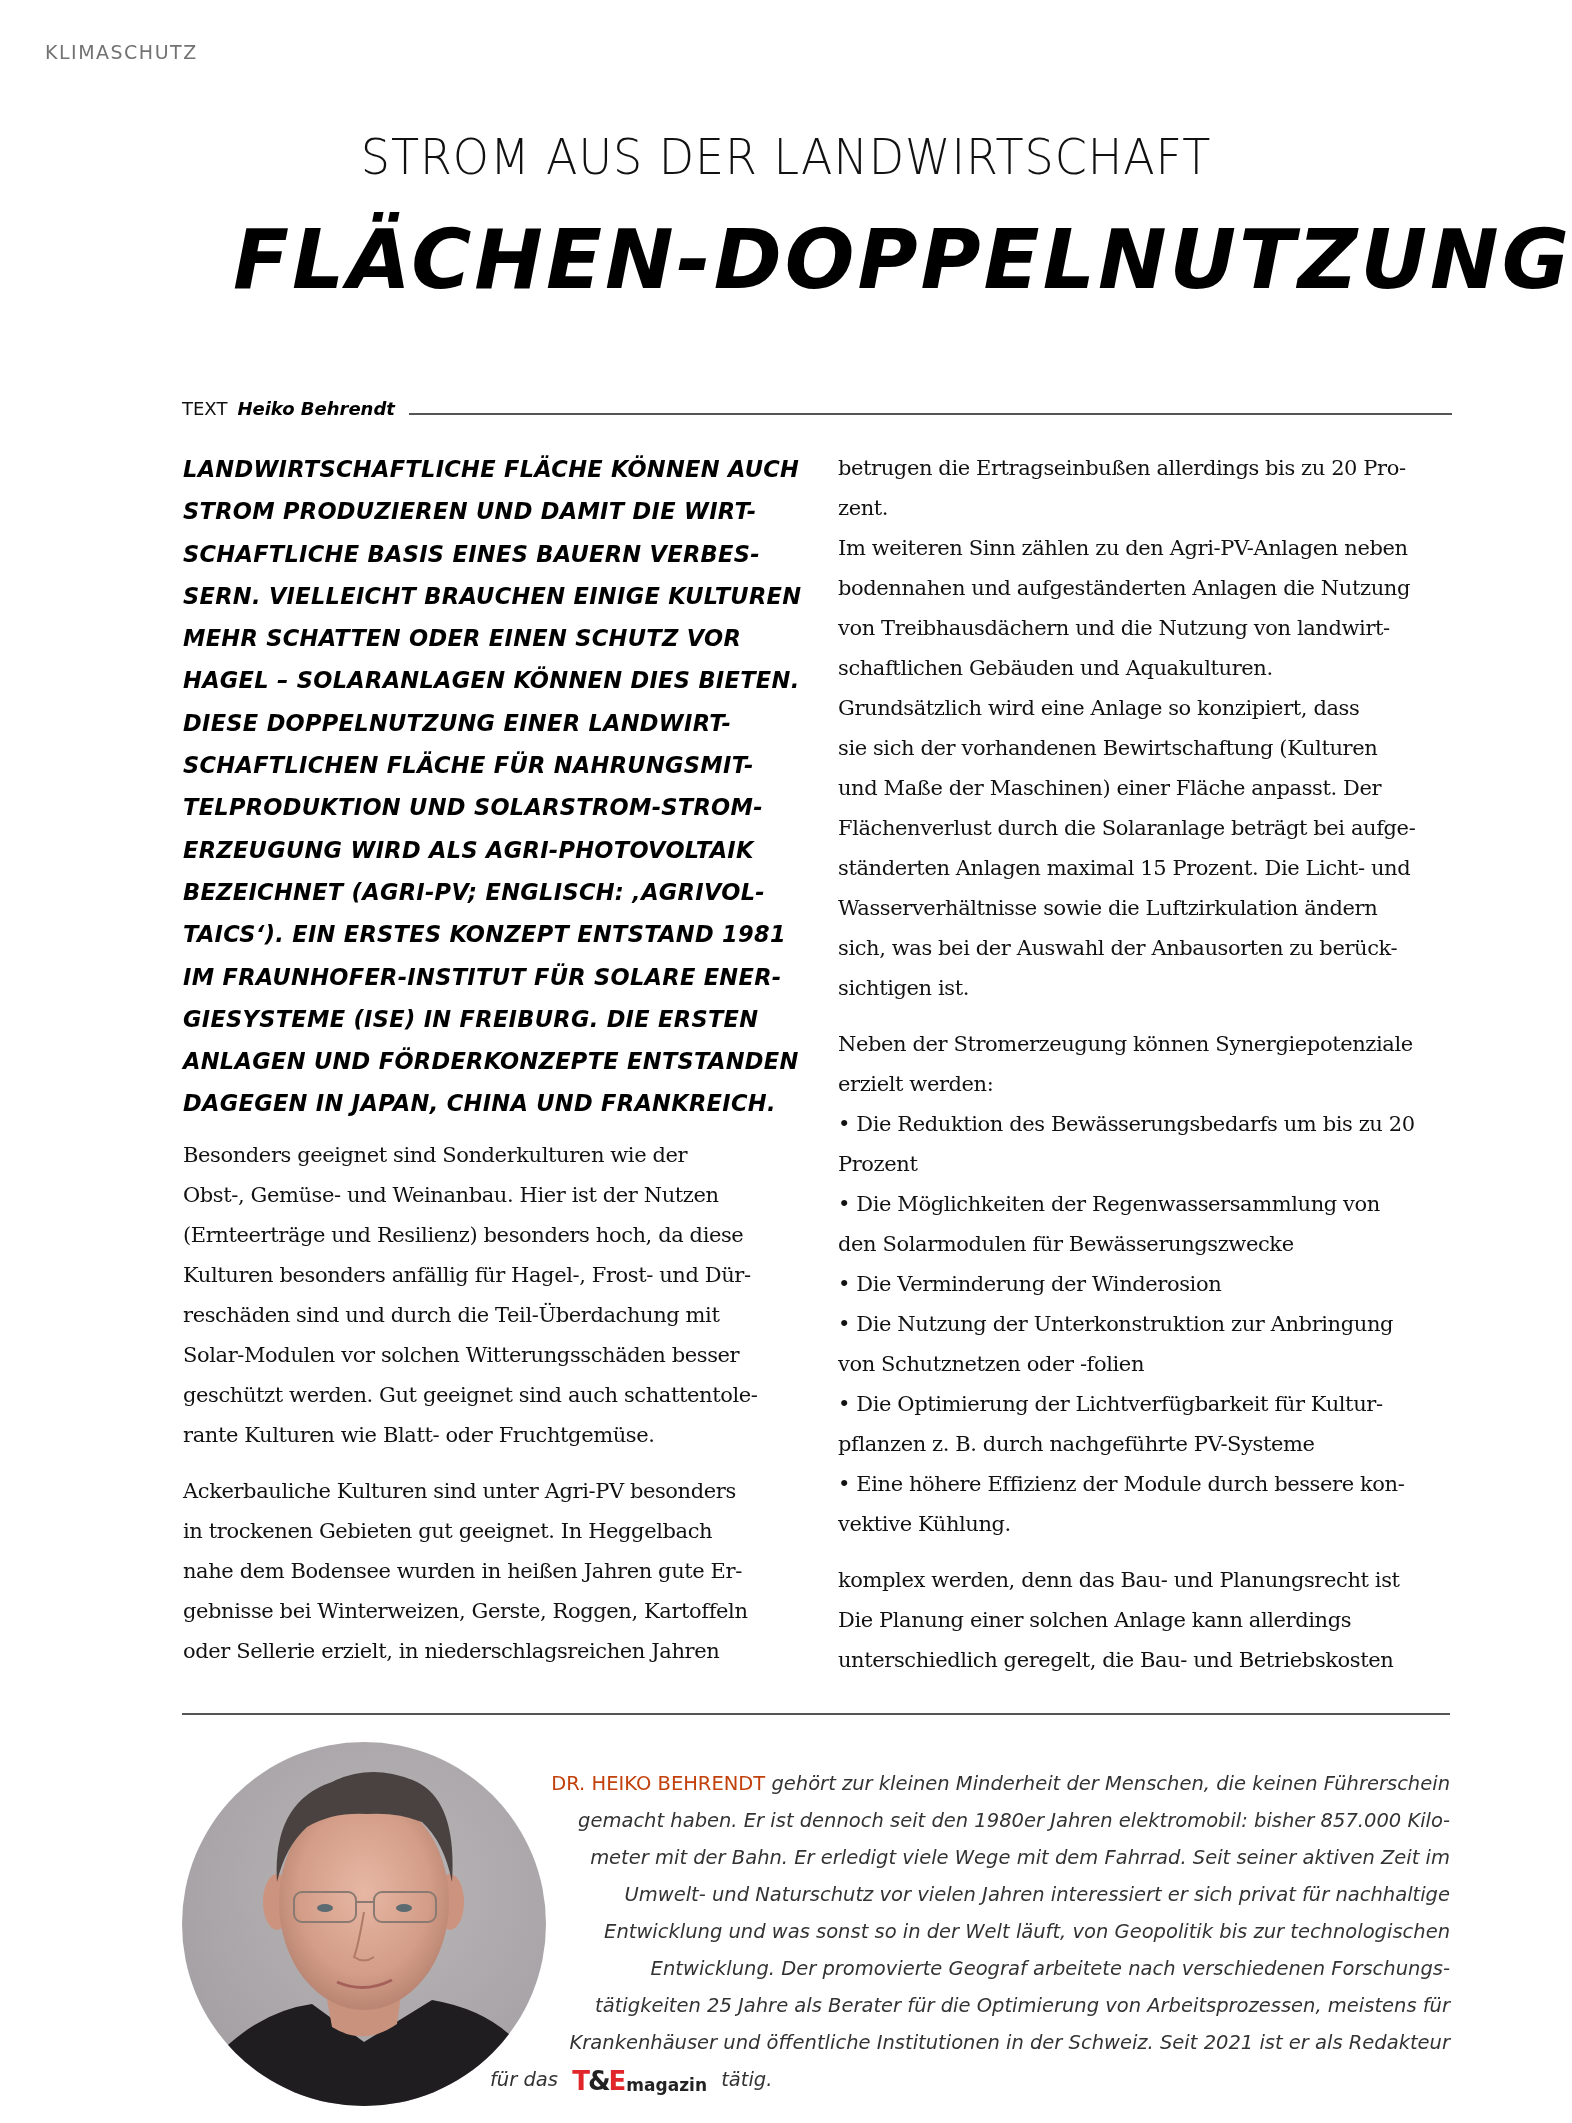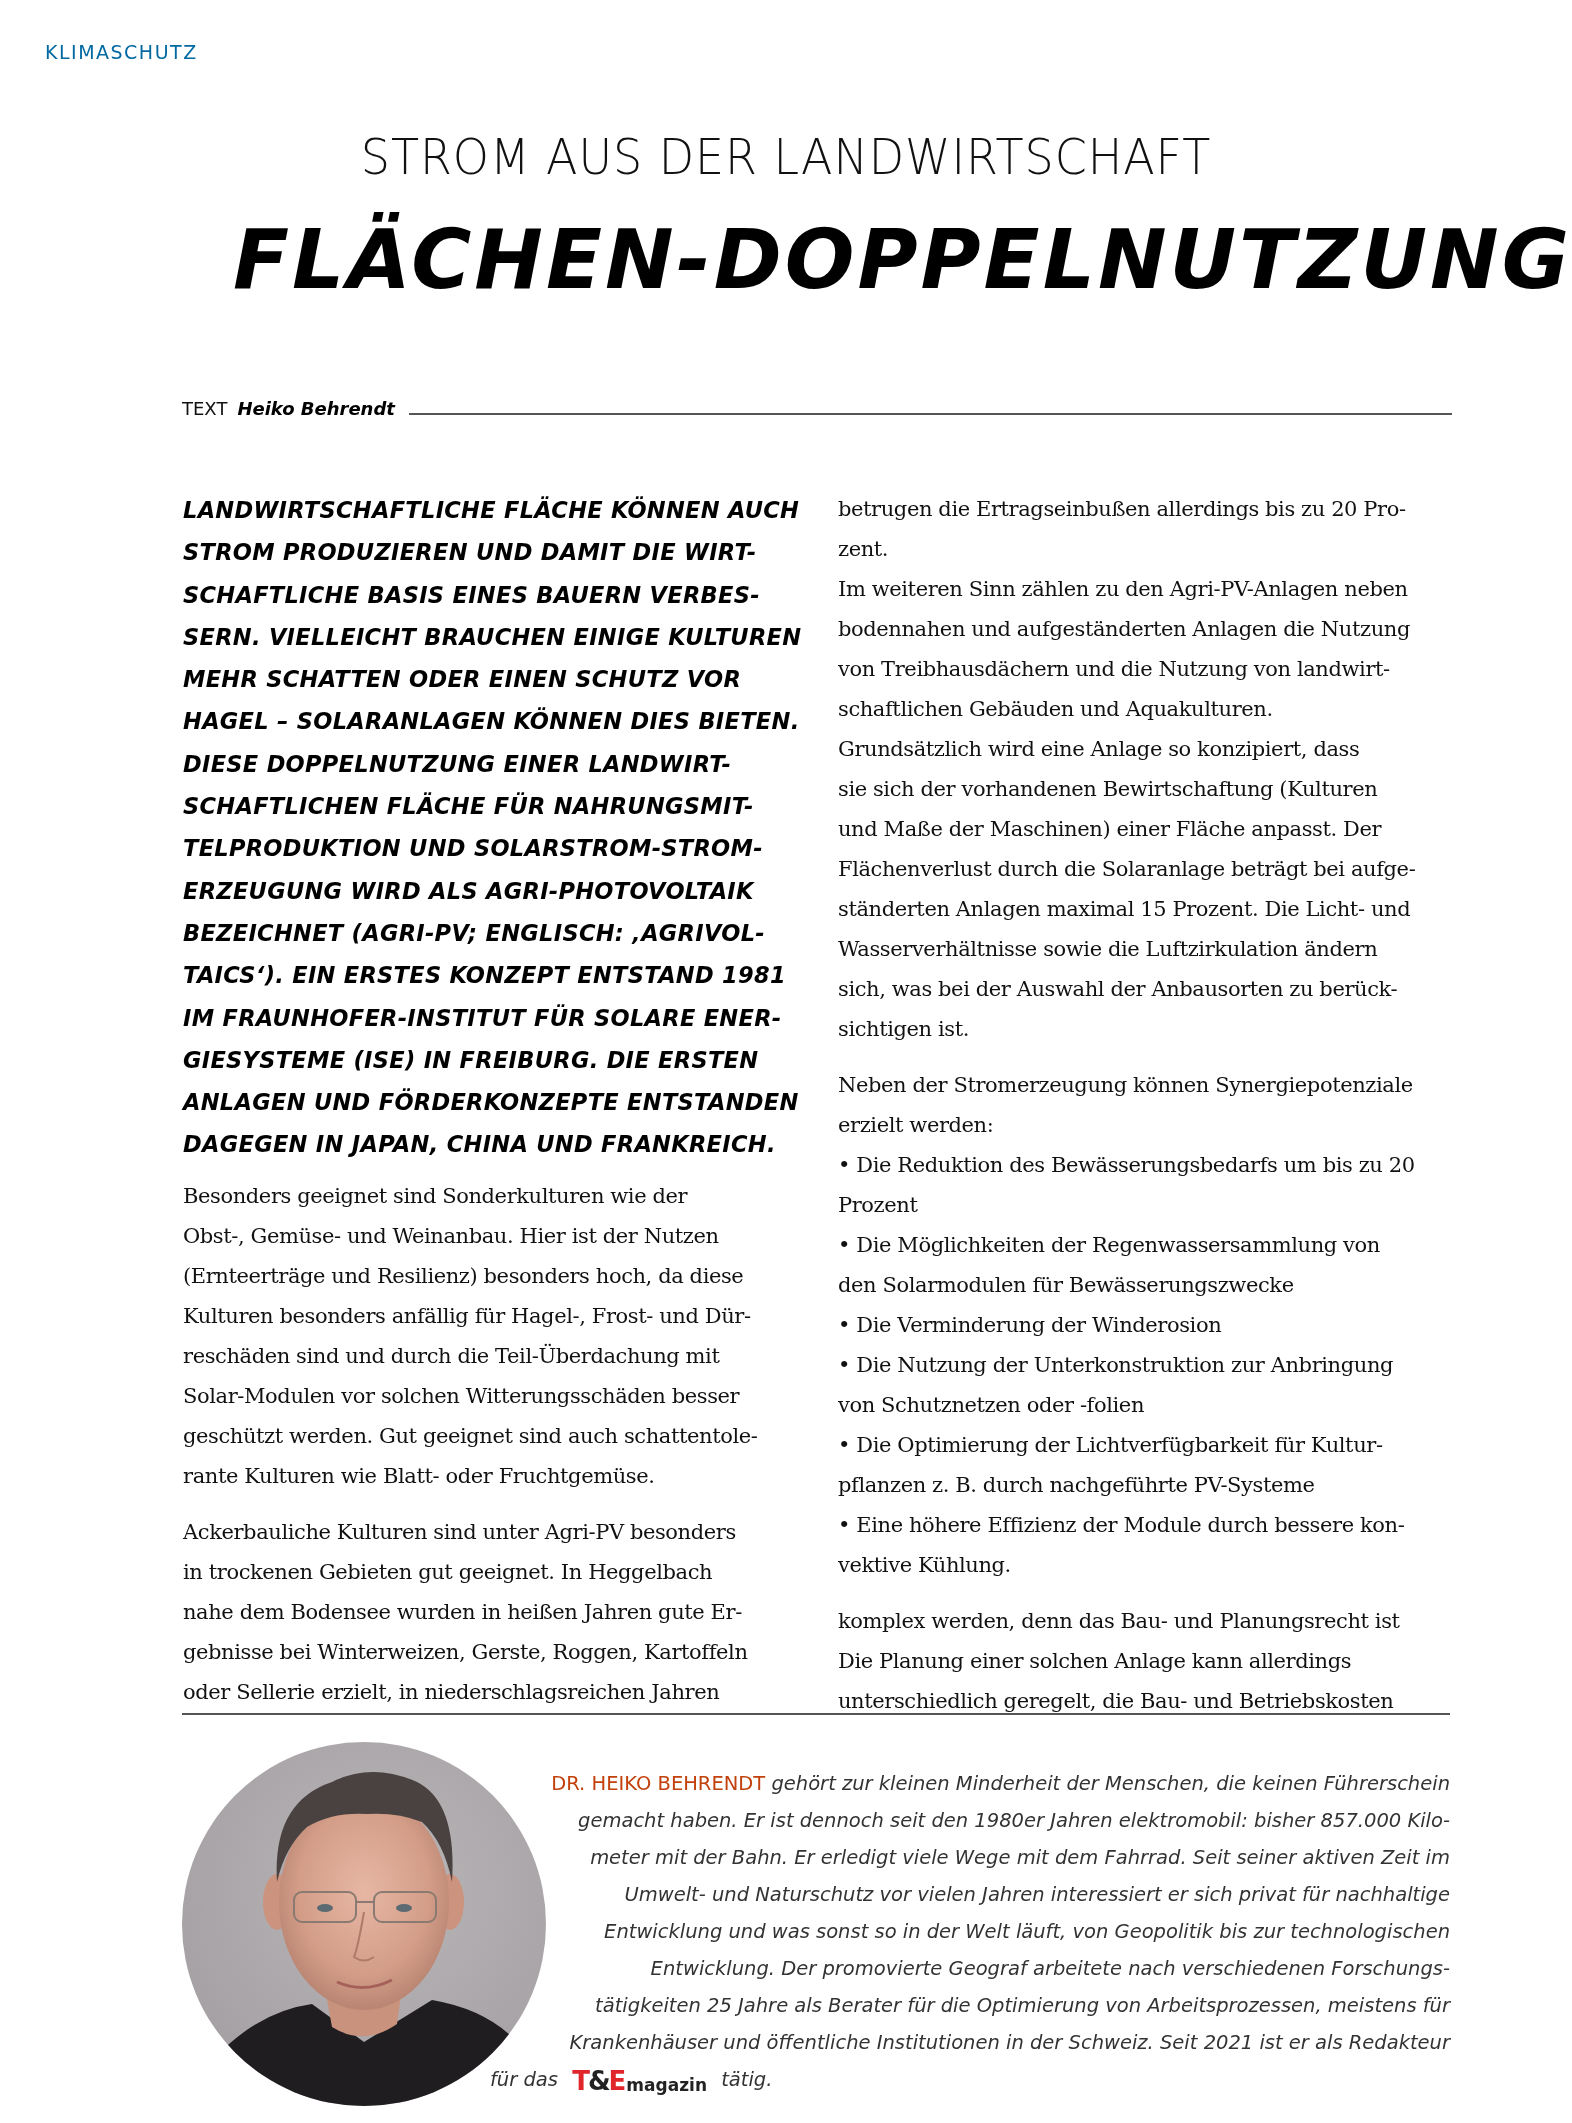--- a/index.html
+++ b/index.html
@@ -4,21 +4,21 @@
   <style>
     html, body { margin: 0; padding: 0; background: #ffffff; }
     body {
       width: 1572px; height: 2123px; position: relative; overflow: hidden;
       color: #111;
       font-family: "Liberation Sans", sans-serif;
     }
     .section-label {
       position: absolute; left: 45px; top: 41px;
       font-family: "DejaVu Sans", sans-serif;
-      font-size: 19px; letter-spacing: 1.5px; color: #0369a1;
+      font-size: 19px; letter-spacing: 1.5px; color: #737373;
       font-weight: 400;
     }
     .kicker {
       position: absolute; left: 0; width: 1572px; top: 128px;
       text-align: center;
       font-family: "DejaVu Sans", sans-serif;
       font-weight: 300;
       font-size: 50px; letter-spacing: 1px; color: #111;
       transform: scaleX(0.92);
     }
@@ -40,21 +40,21 @@
     }
     .byline .author {
       font-family: "DejaVu Sans", sans-serif; font-size: 18px; font-weight: 700;
       color: #000;
       font-style: italic;
     }
     .byline .rule {
       flex: 1; height: 2px; background: #555; margin-left: 14px; margin-bottom: 4px;
     }
     .col {
-      position: absolute; top: 448px; margin-top: 41px;
+      position: absolute; top: 448px;
     }
     .col-left { left: 183px; width: 605px; }
     .col-right { left: 838px; width: 615px; top: 448px; }
     .lead {
       font-family: "DejaVu Sans", sans-serif;
       font-weight: 700; font-style: italic;
       text-transform: uppercase;
       font-size: 22.5px; line-height: 42.3px; letter-spacing: 0.3px;
       margin: 0; color: #000;
       transform-origin: left top;

